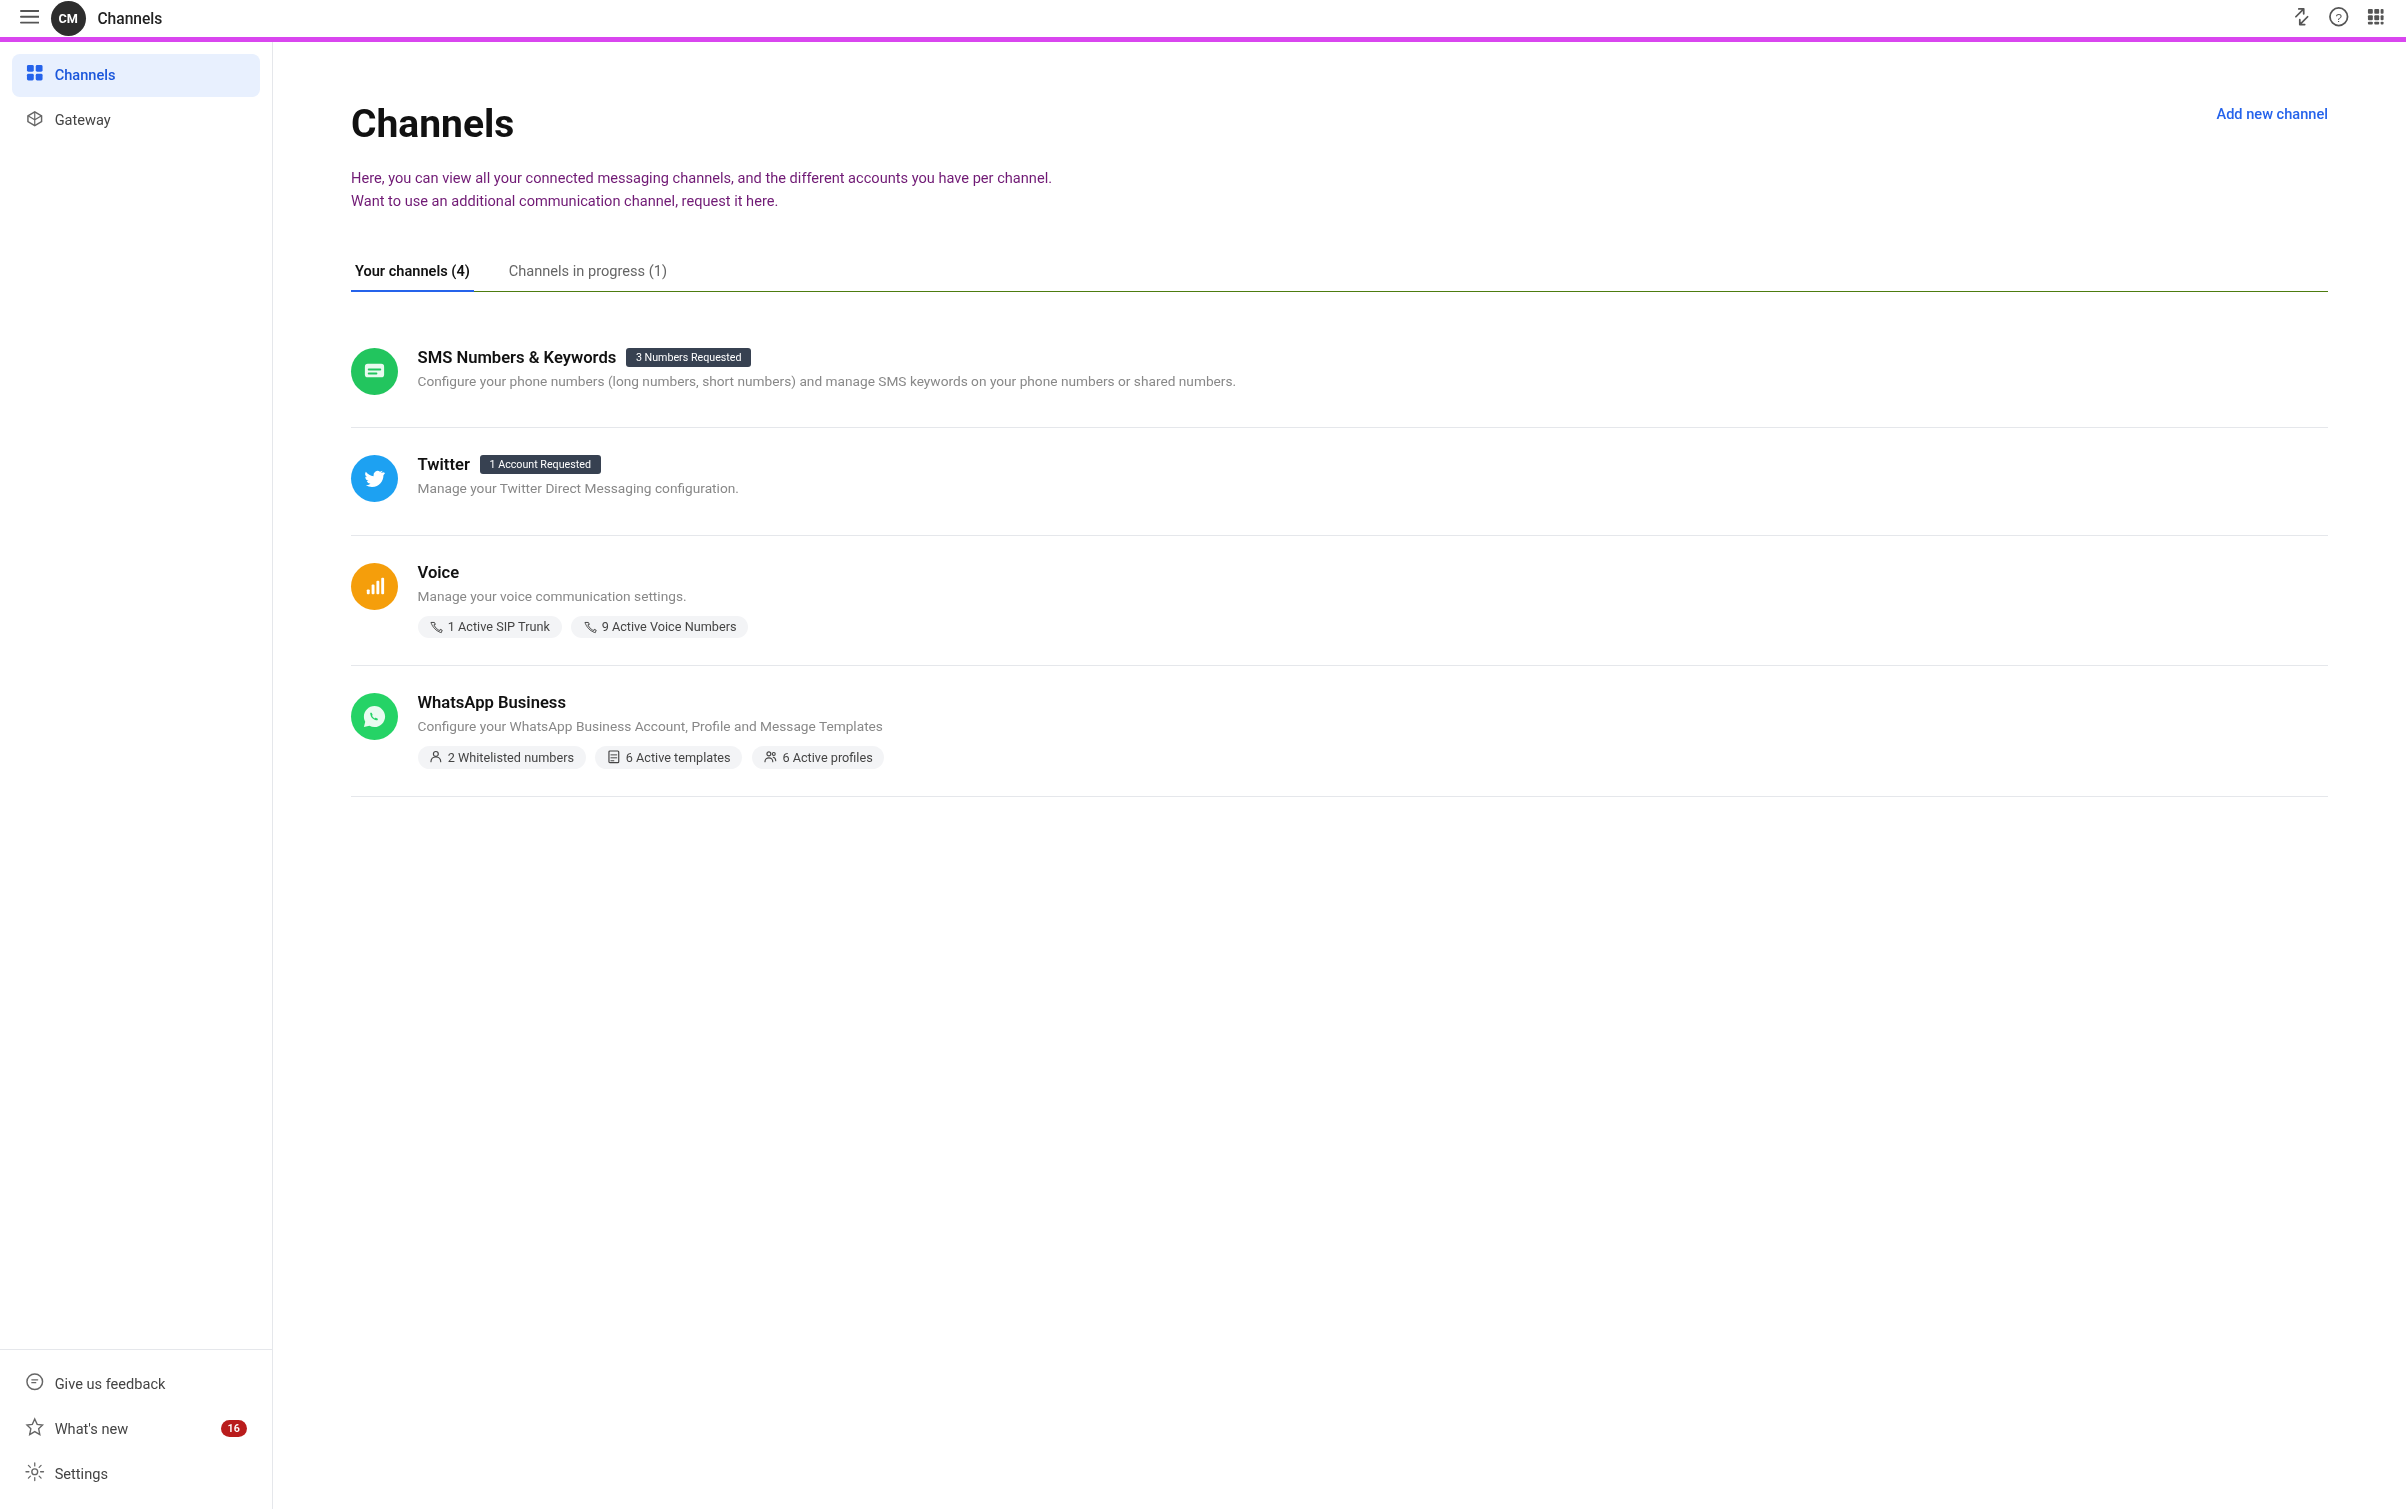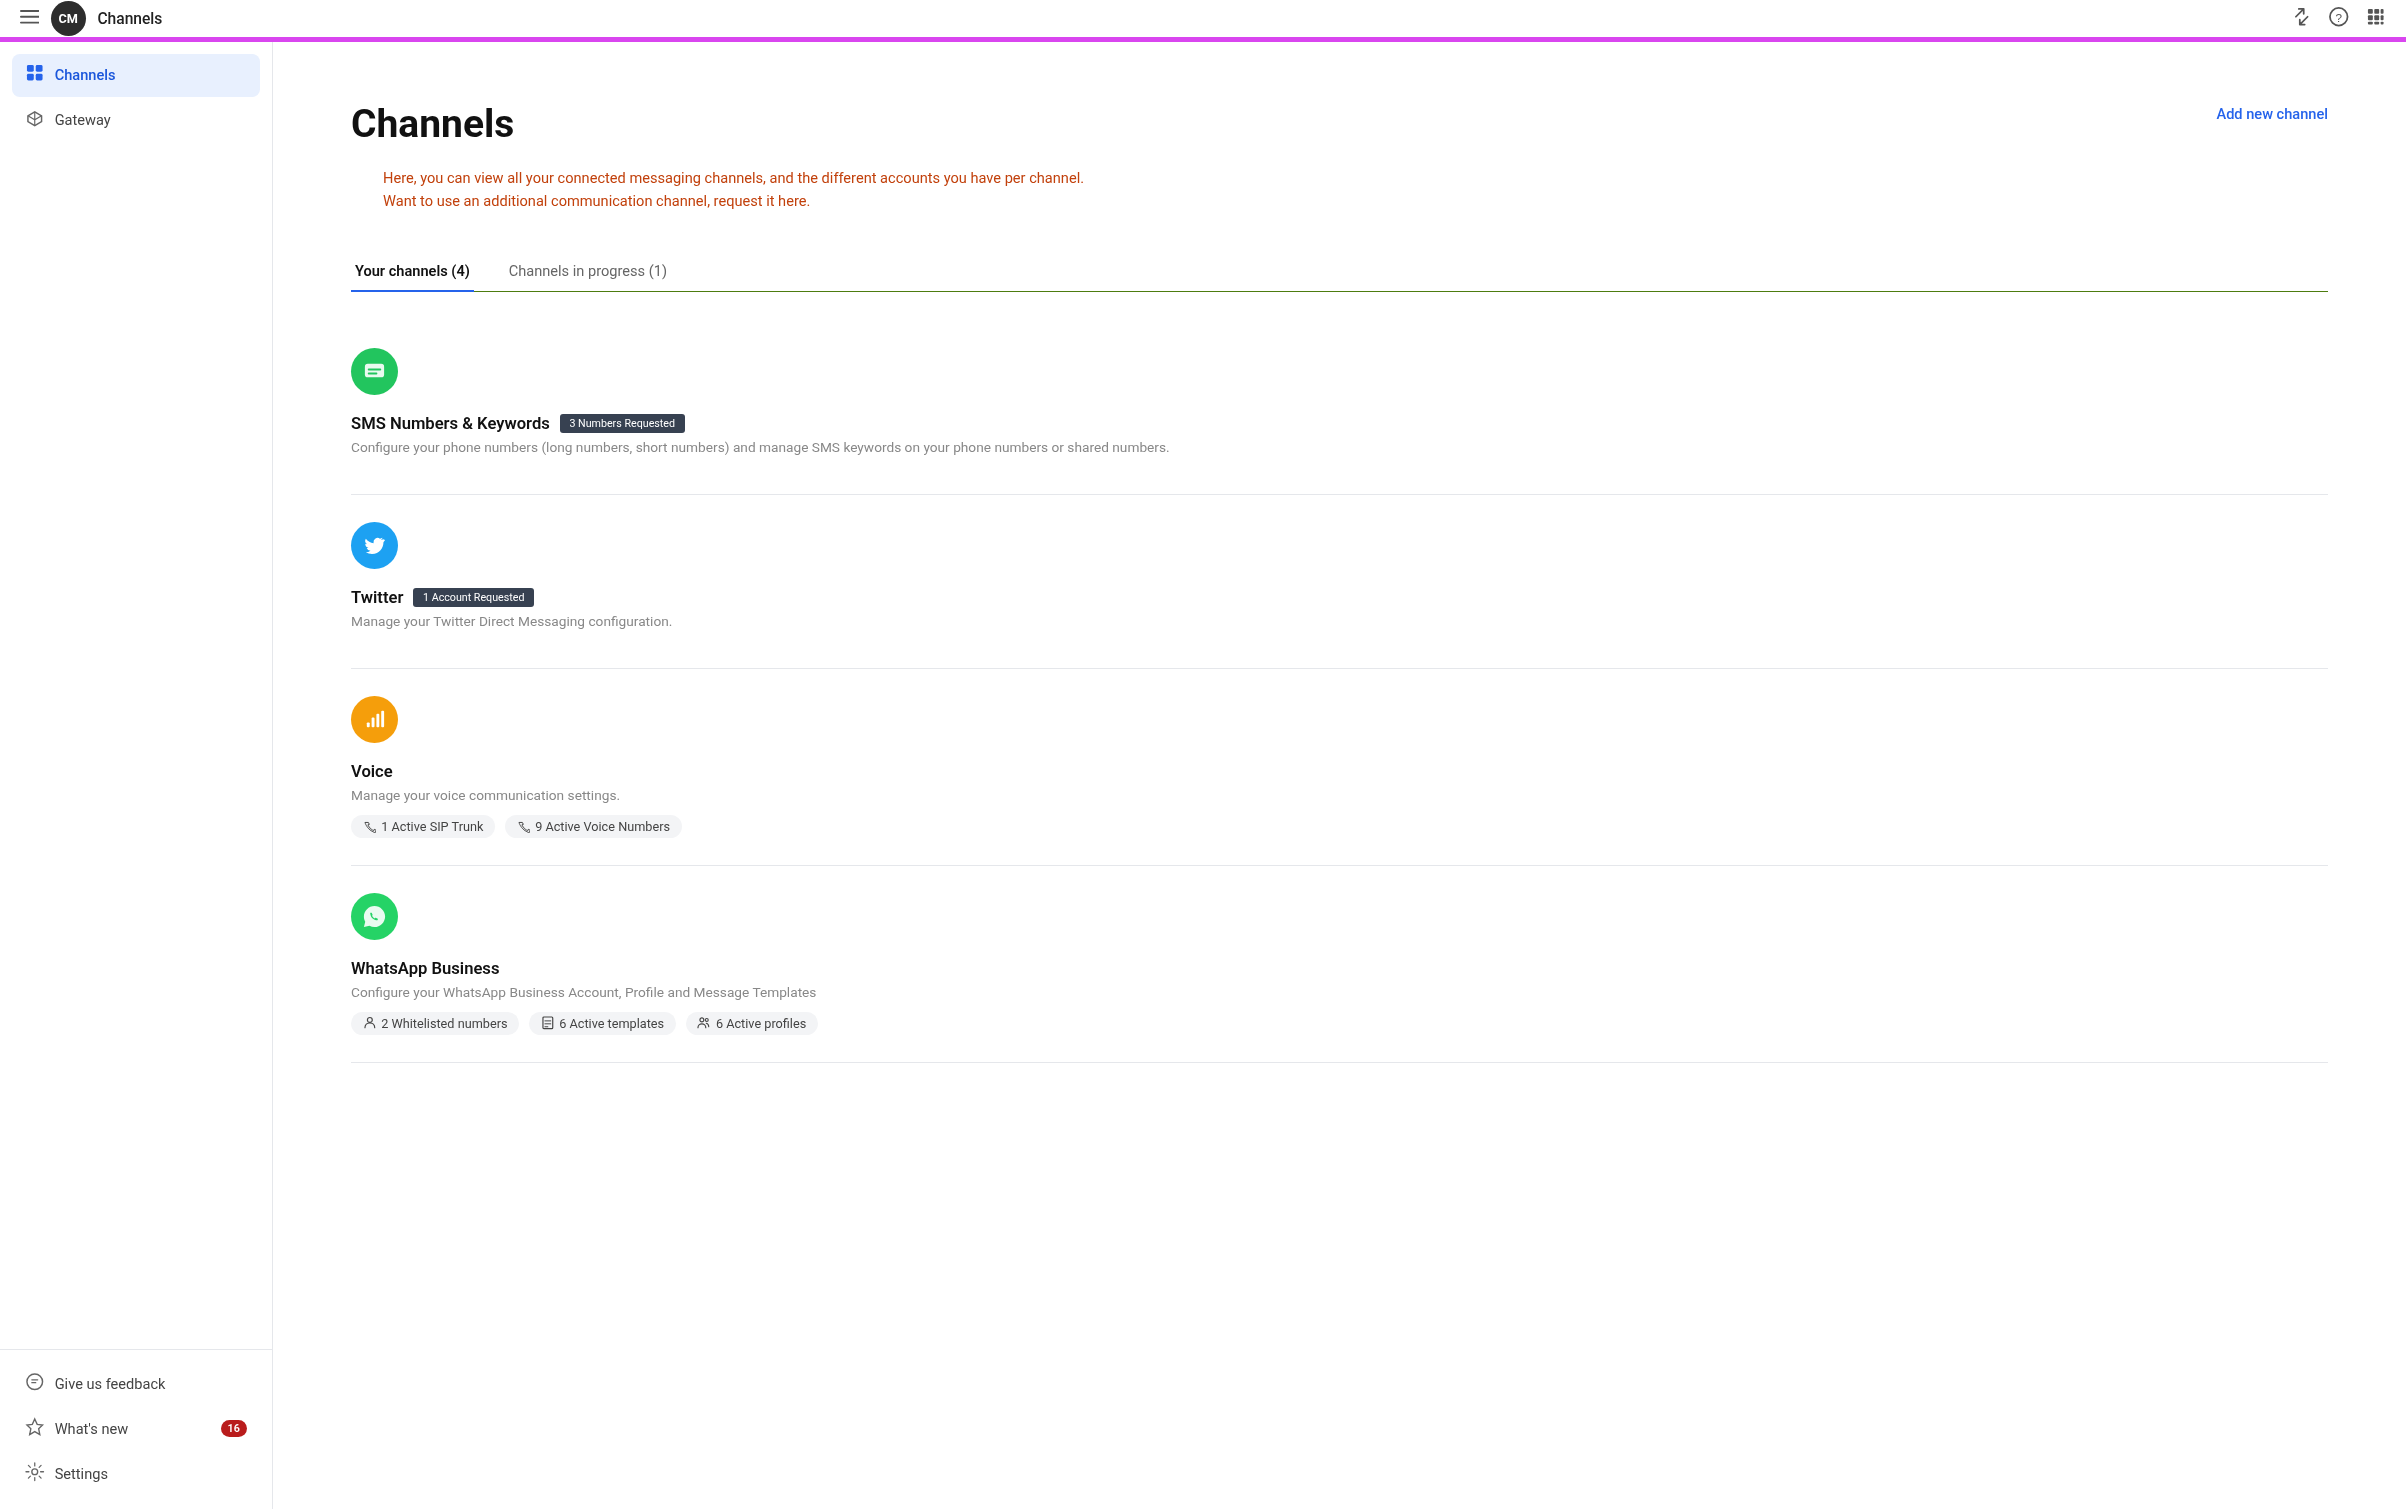--- a/index.html
+++ b/index.html
@@ -76,21 +76,21 @@
       font-size: 10.7px;
       font-weight: 600;
       border-radius: 9.8px;
       padding: 2px 6.8px;
       margin-left: auto;
     }
 
     
     .main { flex: 1; overflow-y: auto; padding: 59px 78px 39px; }
     .page-title { font-size: 39px; font-weight: 700; color: #111; margin-bottom: 19.5px; }
-    .page-desc { font-size: 14.6px; color: #c2410c; line-height: 1.6; max-width: 722px; margin-left: 32px; }
+    .page-desc { font-size: 14.6px; color: #701a75; line-height: 1.6; max-width: 722px; }
     .header-row {
       display: flex;
       justify-content: space-between;
       align-items: flex-start;
       margin-bottom: 39px;
     }
     .add-channel-link { color: #2563eb; font-size: 14.6px; font-weight: 500; cursor: pointer; white-space: nowrap; margin-top: 3.9px; }
 
     
     .tabs { display: flex; border-bottom: 1px solid #4d7c0f; margin-bottom: 29px; }
@@ -110,21 +110,20 @@
     }
 
     
     .channel-list { }
     .channel-item {
       display: flex;
       align-items: flex-start;
       padding: 27px 0;
       border-bottom: 1px solid #e5e7eb;
       gap: 19.5px;
-      flex-direction: column;
     }
     .channel-logo {
       width: 47px; height: 47px;
       border-radius: 50%;
       flex-shrink: 0;
       display: flex; align-items: center; justify-content: center;
       font-size: 21.5px;
     }
     .channel-logo.sms { background: #22c55e; color: white; }
     .channel-logo.twitter { background: #1da1f2; color: white; }

